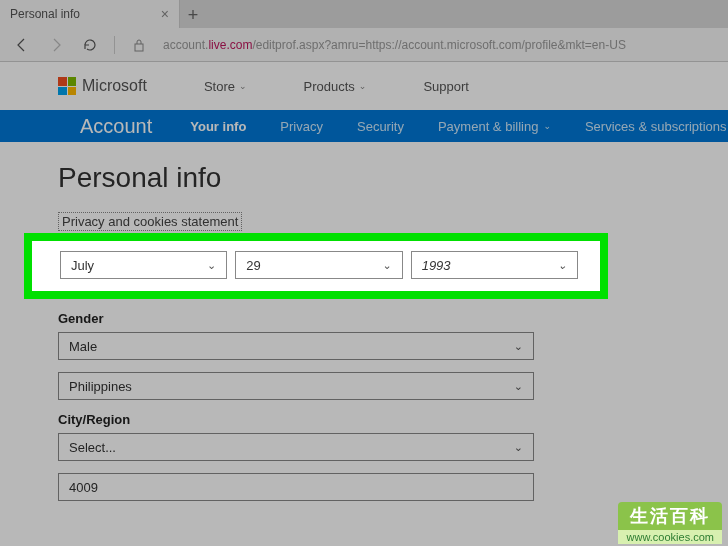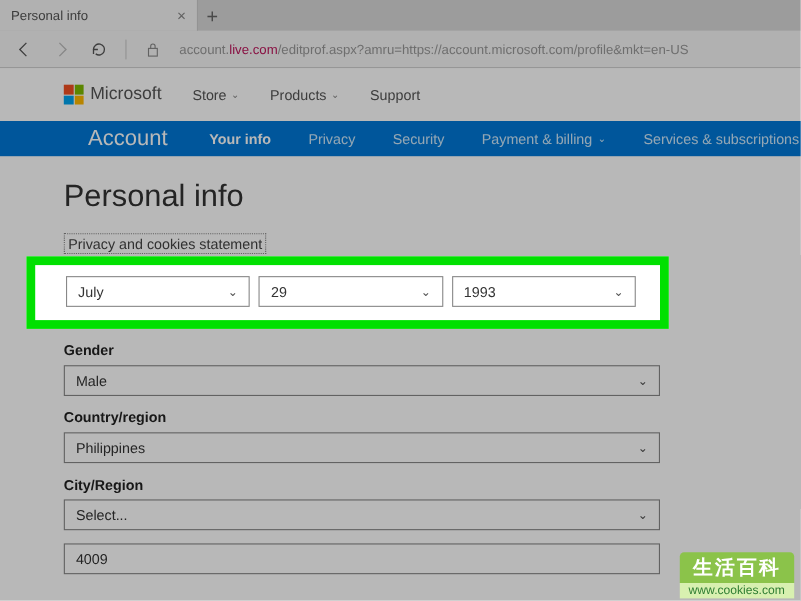--- a/index.html
+++ b/index.html
@@ -73,21 +73,21 @@
       color: #999;
       white-space: nowrap;
     }
     .url .bold { color: #be185d; }
     
     .ms-header {
       height: 48px;
       display: flex;
       align-items: center;
       padding-left: 58px;
-      gap: 28px;
+      gap: 57px;
       background: #fff;
     }
     .ms-logo { display: flex; align-items: center; gap: 6px; }
     .logo-squares {
       width: 18px; height: 18px;
       display: grid;
       grid-template-columns: 1fr 1fr;
       grid-template-rows: 1fr 1fr;
       gap: 1px;
     }
@@ -155,36 +155,36 @@
       display: flex;
       align-items: center;
       padding: 0 10px;
       font-size: 13px;
       color: #333;
       justify-content: space-between;
       background: #fff;
     }
     .sel-month { width: 170px; }
     .sel-day { width: 170px; }
-    .sel-year { width: 170px; }
-    .sel-full { width: 542px; }
+    .sel-year { width: 170px; font-style: italic; }
+    .sel-full { width: 476px; }
     .chev {
       font-size: 11px;
       color: #555;
     }
     
     .form-section { margin-top: 80px; }
     .form-field { margin-bottom: 12px; }
     
     .watermark {
       position: absolute;
       right: 6px;
       bottom: 2px;
       z-index: 200;
-      text-align: left;
+      text-align: right;
       font-family: sans-serif;
     }
     .wm-top {
       background: #8bc34a;
       color: #fff;
       font-size: 18px;
       font-weight: bold;
       padding: 2px 12px;
       letter-spacing: 2px;
       border-radius: 4px 4px 0 0;
@@ -279,21 +279,20 @@
 
   <div class="form-section">
     <div class="form-field">
       <label class="field-label">Gender</label>
       <div class="sel sel-full">
         <span>Male</span>
         <span class="chev">⌄</span>
       </div>
     </div>
     <div class="form-field">
-      <label class="field-label">Country/region</label>
       <div class="sel sel-full">
         <span>Philippines</span>
         <span class="chev">⌄</span>
       </div>
     </div>
     <div class="form-field">
       <label class="field-label">City/Region</label>
       <div class="sel sel-full">
         <span>Select...</span>
         <span class="chev">⌄</span>

